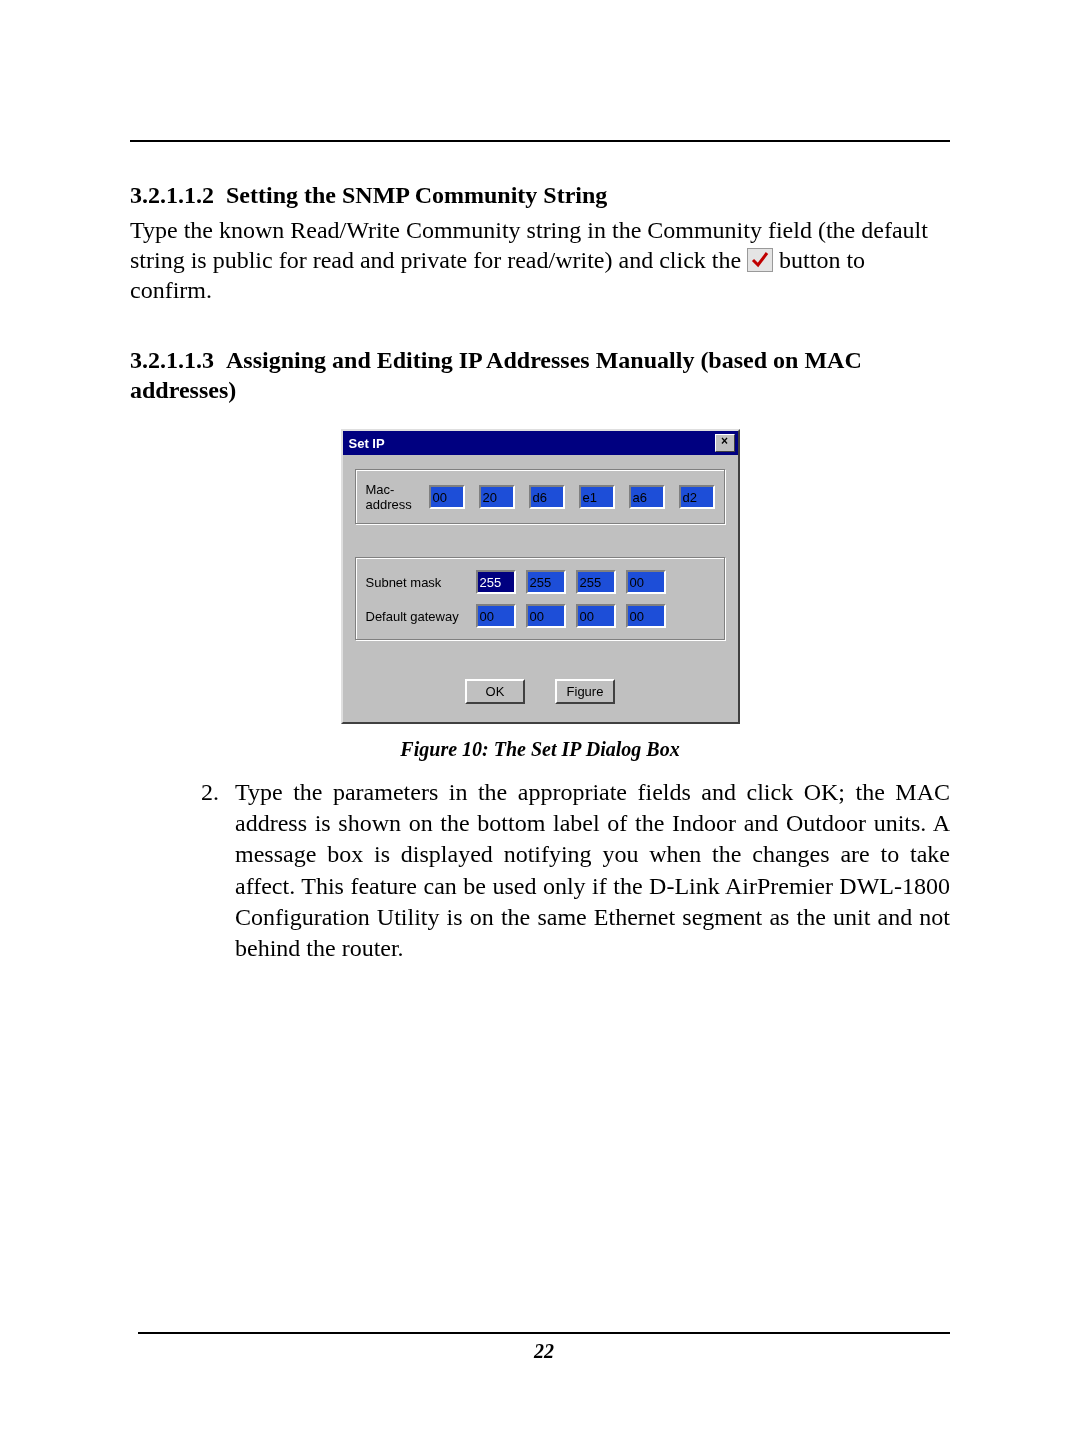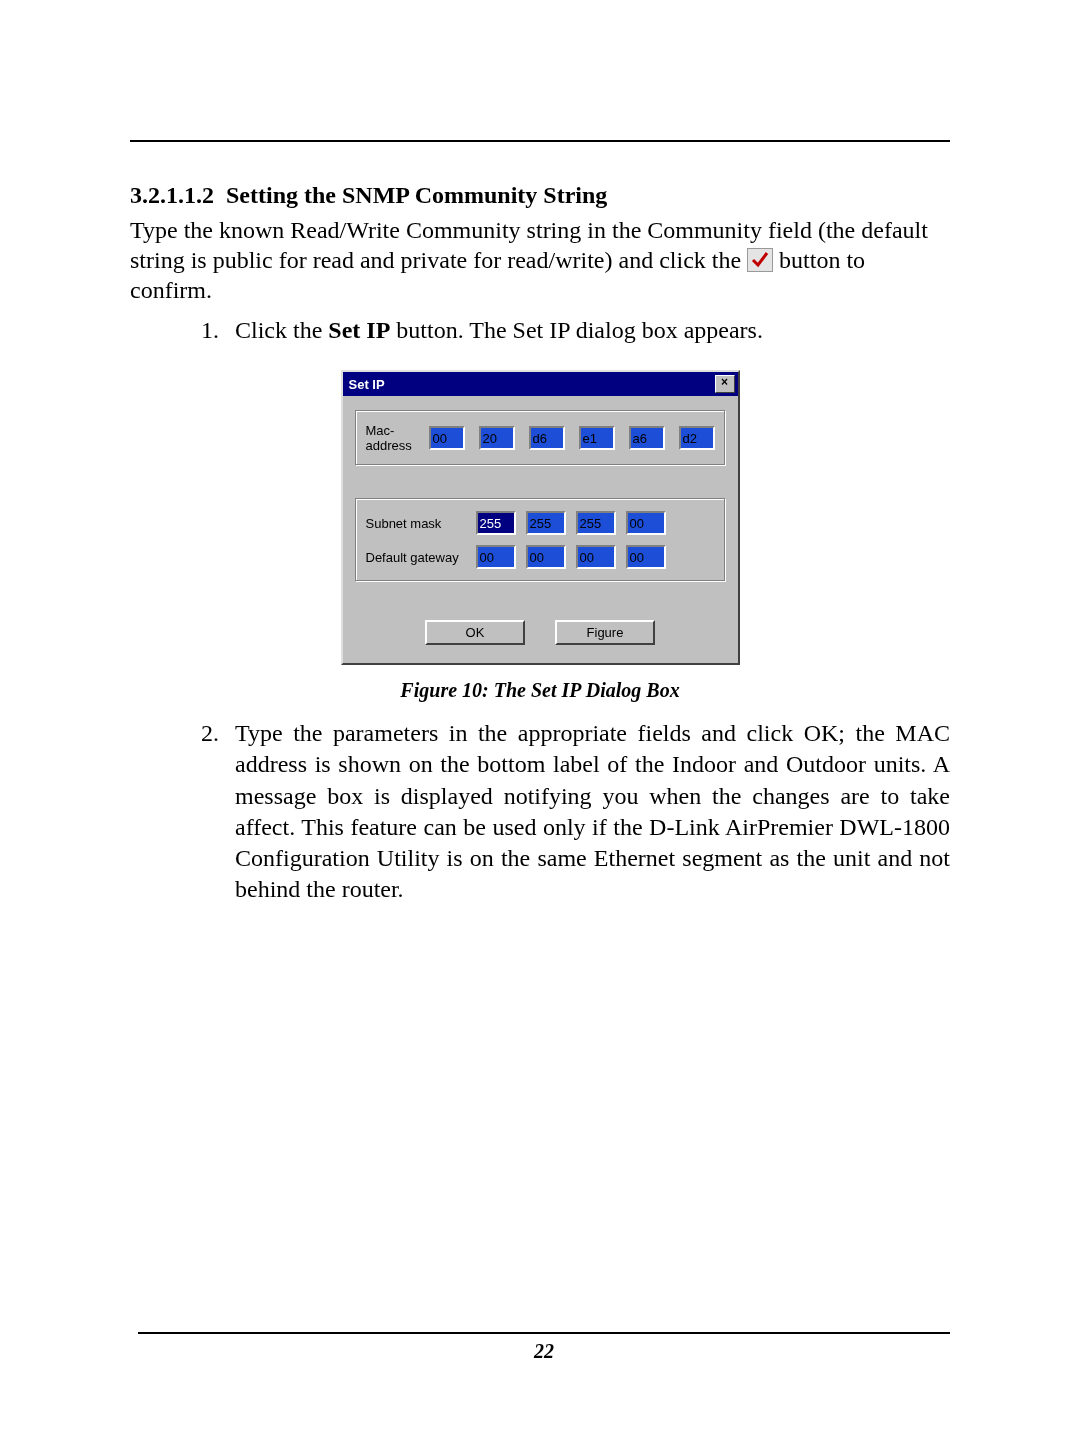--- a/index.html
+++ b/index.html
@@ -126,21 +126,21 @@
   }
   .txt.wide { width: 32px; }
   .txt.sel { background: #000080; color: #fff; }
   .btn-row {
     display: flex;
     justify-content: center;
     gap: 30px;
     padding: 6px 0 8px 0;
   }
   .win-btn {
-    width: 100px;
+    width: 60px;
     height: 25px;
     background: #c0c0c0;
     border: 2px solid;
     border-color: #fff #404040 #404040 #fff;
     font-family: inherit;
     font-size: 13px;
     cursor: pointer;
   }
   .figure-caption {
     text-align: center;
@@ -183,26 +183,24 @@
   <p class="heading">
     <span>3.2.1.1.2</span>&nbsp;&nbsp;<span>Setting the SNMP Community String</span>
   </p>
 
   <p class="body-text">
     <span>Type the known Read/Write Community string in the Community field (the default string is public for read and private for read/write) and click the </span><span class="inline-icon"><svg width="20" height="18" viewBox="0 0 20 18">
           <polyline points="3,10 8,15 17,3" stroke="#c00000" stroke-width="3" fill="none"></polyline>
         </svg></span><span> button to confirm.</span>
   </p>
 
-
-  <ol class="steps">
-    <li>
-      <span>Click the </span><b>Set IP</b><span> button. The Set IP dialog box appears.</span>
-    </li>
-  </ol>
+  <p class="heading2">
+    <span>3.2.1.1.3</span>&nbsp;&nbsp;<span>Assigning and Editing IP Addresses Manually (based on MAC addresses)</span>
+  </p>
+
 
   <div class="dialog-wrap">
     <div class="dialog">
       <div class="titlebar">
         <span>Set IP</span>
         <div class="close-btn">×</div>
       </div>
       <div class="dlg-body">
         <div class="group">
           <div class="row">

